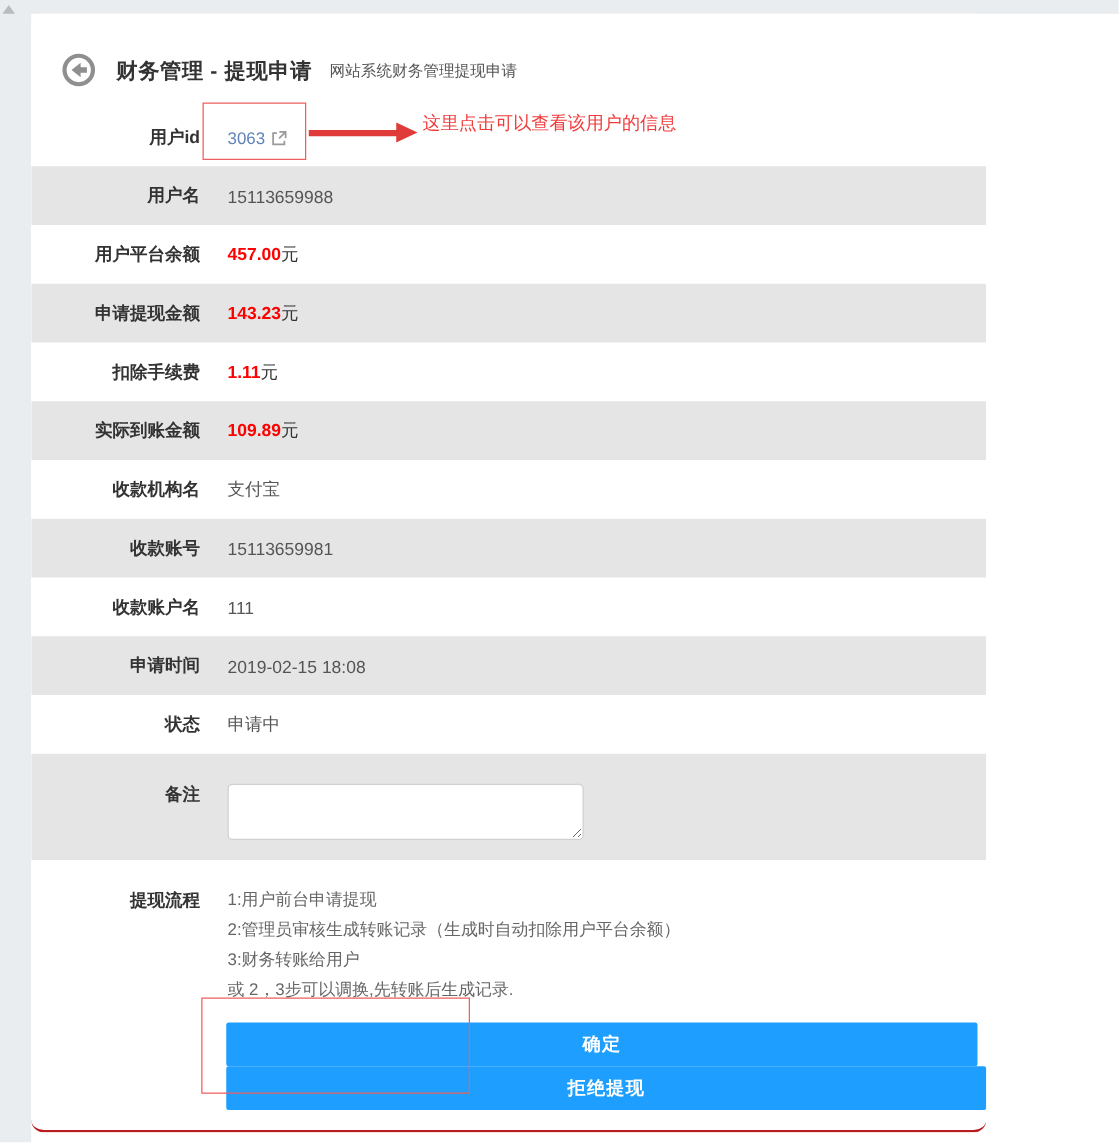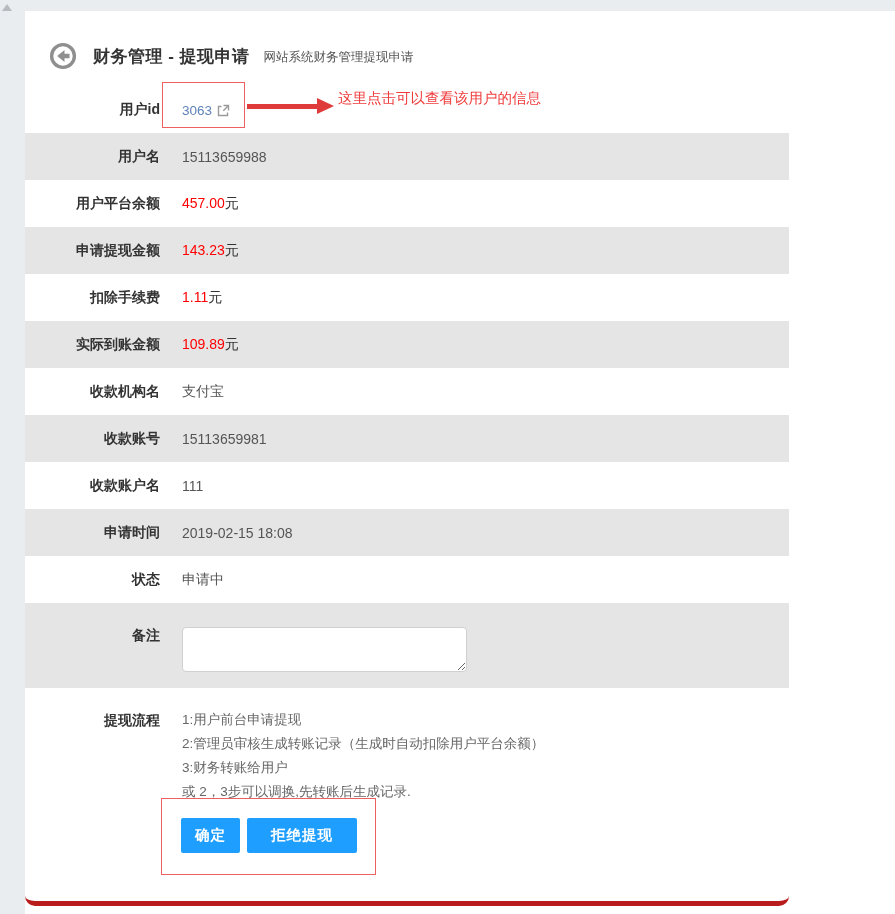--- a/index.html
+++ b/index.html
@@ -8,50 +8,50 @@
   body { position:relative; }
 
   
   .top-gutter { position:absolute; left:0; top:0; width:895px; height:11px; background:#e9edf0; }
   .left-gutter { position:absolute; left:0; top:0; width:25px; height:914px; background:#e9edf0; }
   .scroll-arrow { position:absolute; left:2px; top:4px; width:0; height:0;
                   border-left:5px solid transparent; border-right:5px solid transparent;
                   border-bottom:7px solid #b6bbc0; }
 
   .card { position:absolute; left:25px; top:11px; width:764px; height:895px;
-          background:#fff; border-bottom:5px solid #b91c1c; overflow:hidden;border-radius:10px; }
+          background:#fff; border-bottom:2px solid #b91c1c; overflow:hidden;border-radius:10px; }
 
   
   .header { display:flex; align-items:center; padding:31px 0 0 24px; height:59px; }
   .back-btn { width:28px; height:28px; cursor:pointer; flex:none; display:block; }
   .page-title { margin-left:16px; font-size:17px; font-weight:bold; color:#333; letter-spacing:0.5px; }
   .page-subtitle { margin-left:14px; font-size:12.5px; color:#555; padding-top:3px; }
 
   
   .rows { margin-top:16px; }
   .form-row { display:flex; align-items:center; height:47px; font-size:14px; }
   .form-row.alt { background:#e5e5e5; }
   .row-label { width:135px; text-align:right; font-weight:bold; color:#333; flex:none; }
   .row-value { margin-left:22px; color:#555; }
-  .amount { color:#ff0000; font-weight:normal; }
+  .amount { color:#ff0000; font-weight:bold; }
   .suffix { color:#333; }
   .id-link { color:#5f82b8; text-decoration:none; font-size:13.5px; display:inline-flex; align-items:center; cursor:pointer; }
   .ext-icon { margin-left:5px; display:inline-block; }
 
   .remark-row { height:85px; align-items:flex-start; padding-top:24px; }
   .remark-box { margin-left:22px; width:285px; height:45px; border:1px solid #d0d0d0;
                 border-radius:4px; resize:both; font-size:14px; padding:5px 8px; color:#555;
                 outline:none; background:#fff; font-family:inherit; }
 
   .process-row { display:flex; margin-top:20px; font-size:13.5px; }
   .process-lines { margin-left:22px; color:#666; }
   .process-lines div { line-height:24px; }
   .process-row .row-label { font-size:14px; line-height:24px; }
 
-  .btn-row { margin-top:14px; margin-left:156px; display:flex; }
+  .btn-row { margin-top:14px; margin-left:156px; display:flex;flex-direction:column; }
   .btn { height:35px; border:none; border-radius:2px; background:#1e9fff; color:#fff;
          font-size:14.5px; font-weight:bold; cursor:pointer; display:inline-flex;
          align-items:center; justify-content:center; font-family:inherit; letter-spacing:1px; }
   .btn-confirm { padding:0 14px; margin-right:7px; }
   .btn-reject { padding:0 24px; }
 
   
   .hl-box-id { position:absolute; left:137px; top:71px; width:83px; height:46px;
                border:1.5px solid #ee5f5f; pointer-events:none; }
   .hl-box-buttons { position:absolute; left:136px; top:787px; width:215px; height:77px;

